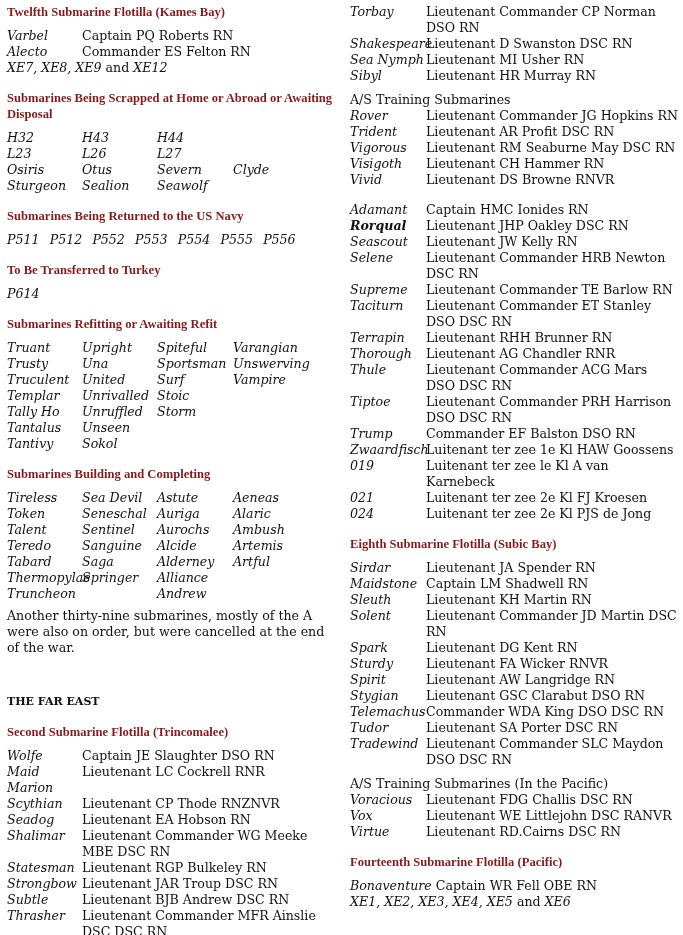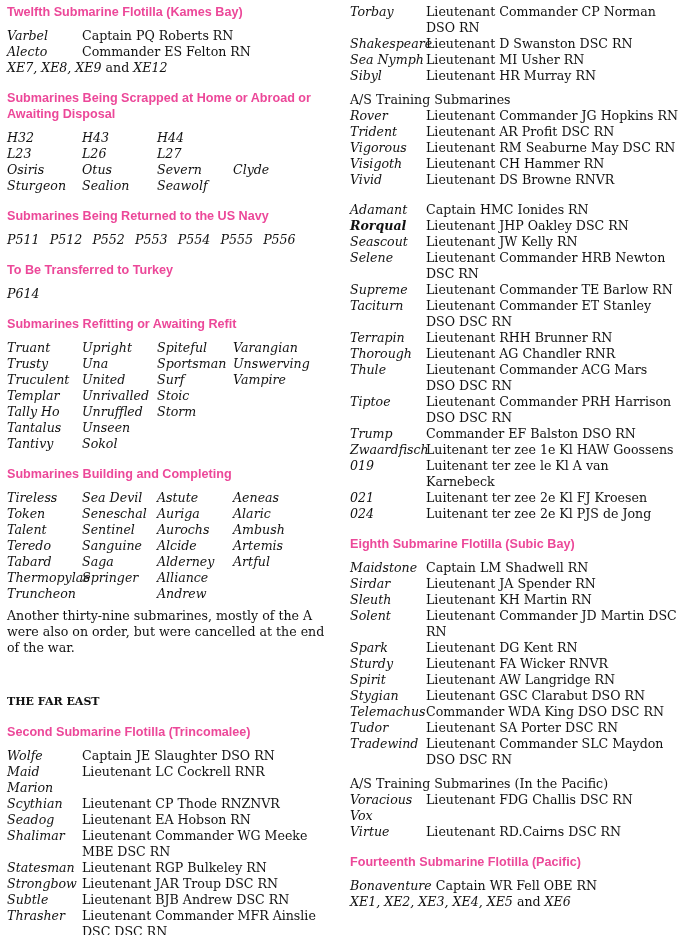--- a/index.html
+++ b/index.html
@@ -6,23 +6,23 @@
   body {
     width: 683px; height: 935px; overflow: hidden;
     font-family: "DejaVu Serif", "Liberation Serif", serif;
     color: #111111; font-size: 12.6px; line-height: 16px;
     position: relative;
   }
   .col { position: absolute; top: 4px; }
   .col-left { left: 7px; width: 330px; }
   .col-right { left: 350px; width: 330px; }
   h2 {
-    font-family: Liberation Sans, sans-serif;
+    font-family: Liberation Serif, serif;
     font-weight: bold; font-size: 12.6px; line-height: 16px;
-    margin: 0 0 8px 0; color: #ec4899;
+    margin: 0 0 8px 0; color: #7f1d1d;
   }
   .sec { margin-bottom: 14px; }
   .row { display: flex; }
   .ship { font-style: italic; width: 75px; flex: none; }
   .cmd { flex: 1; }
   .grid4 { display: grid; grid-template-columns: 75px 75px 76px 80px; }
   .grid4 span { font-style: italic; }
   .plist { display: flex; gap: 0; }
   .plist span { font-style: italic; width: 42.7px; }
   .subhead { margin: 0; }
@@ -317,28 +317,28 @@
           <span class="ship" style="width: 76px;">024</span>
           <span class="cmd">Luitenant ter zee 2e Kl PJS de Jong</span>
         </div>
       </div>
   </div>
 
   <div class="sec">
     <h2>Eighth Submarine Flotilla (Subic Bay)</h2>
     <div>
         <div class="row">
+          <span class="ship" style="width: 76px;">Sirdar</span>
+          <span class="cmd">Lieutenant JA Spender RN</span>
+        </div>
+        <div class="row">
           <span class="ship" style="width: 76px;">Maidstone</span>
           <span class="cmd">Captain LM Shadwell RN</span>
         </div>
         <div class="row">
-          <span class="ship" style="width: 76px;">Sirdar</span>
-          <span class="cmd">Lieutenant JA Spender RN</span>
-        </div>
-        <div class="row">
           <span class="ship" style="width: 76px;">Sleuth</span>
           <span class="cmd">Lieutenant KH Martin RN</span>
         </div>
         <div class="row">
           <span class="ship" style="width: 76px;">Solent</span>
           <span class="cmd">Lieutenant Commander JD Martin DSC RN</span>
         </div>
         <div class="row">
           <span class="ship" style="width: 76px;">Spark</span>
           <span class="cmd">Lieutenant DG Kent RN</span>
@@ -370,20 +370,21 @@
       </div>
     <div class="gap6"></div>
     <div class="subhead">A/S Training Submarines (In the Pacific)</div>
     <div>
         <div class="row">
           <span class="ship" style="width: 76px;">Voracious</span>
           <span class="cmd">Lieutenant FDG Challis DSC RN</span>
         </div>
         <div class="row">
           <span class="ship" style="width: 76px;">Vox</span>
+          <span class="cmd">Lieutenant WE Littlejohn DSC RANVR</span>
         </div>
         <div class="row">
           <span class="ship" style="width: 76px;">Virtue</span>
           <span class="cmd">Lieutenant RD.Cairns DSC RN</span>
         </div>
       </div>
   </div>
 
   <div class="sec">
     <h2>Fourteenth Submarine Flotilla (Pacific)</h2>

